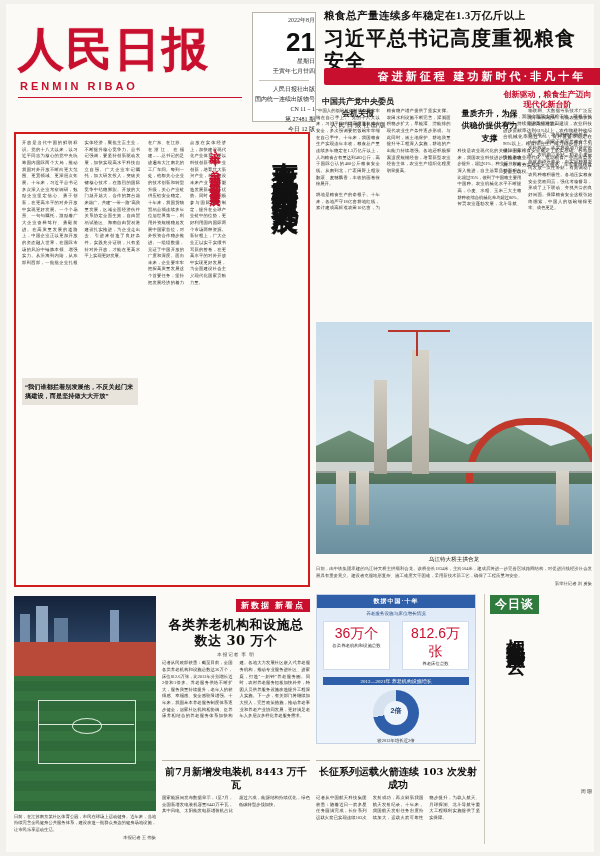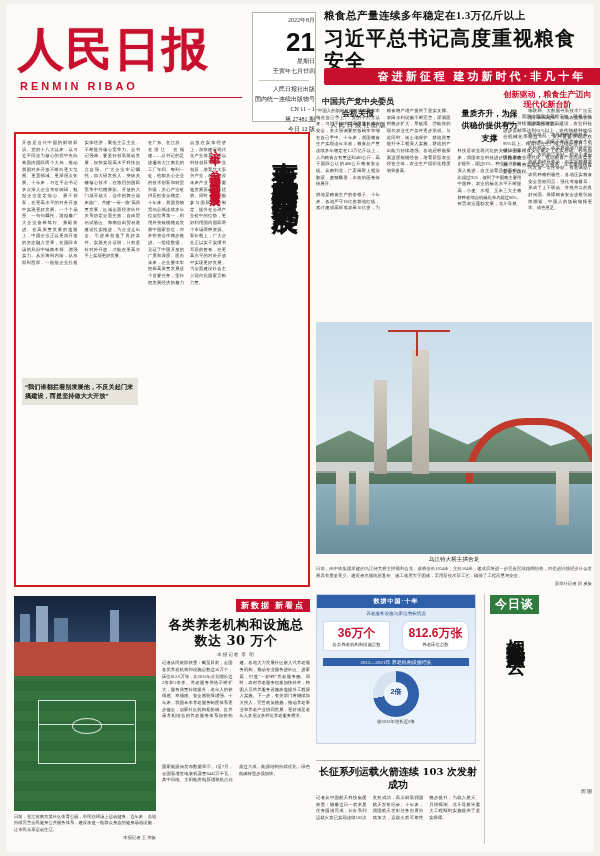--- a/index.html
+++ b/index.html
@@ -362,22 +362,22 @@
   }
   .ig-card {
     background: #fff;
     border: 1px solid #cfdcec;
     margin: 4px 6px;
     padding: 3px;
     text-align: center;
   }
   .ig-num {
     font-family: "Liberation Sans", sans-serif;
-    font-size: 12px;
-    font-weight: bold;
+    font-size: 14px;
+    font-weight: normal;
     color: #c8102e;
   }
   .ig-lab { font-size: 4.4px; color: #333; }
   .ig-band {
     background: #2f5fa8;
     color: #fff;
     font-size: 5px;
     text-align: center;
     padding: 1px 0;
     margin: 3px 6px 0 6px;
@@ -597,40 +597,41 @@
     </div>
 
     <div class="infographic">
       <div class="ig-title">数据中国·十年</div>
       <div class="ig-sub">养老服务设施与床位增长情况</div>
       <div style="display:flex;">
         <div class="ig-card" style="flex:1;">
           <div class="ig-num">36万个</div>
           <div class="ig-lab">各类养老机构和设施总数</div>
         </div>
-        <div class="ig-card" style="flex:1;border-radius:8px;">
+        <div class="ig-card" style="flex:1;">
           <div class="ig-num">812.6万张</div>
           <div class="ig-lab">养老床位总数</div>
         </div>
       </div>
       <div class="ig-band">2012—2021年 养老机构设施增长</div>
       <div style="position:relative;">
         <div class="ig-donut"></div>
         <div class="ig-donut-lab">2倍</div>
       </div>
       <div class="ig-lab" style="text-align:center;margin-top:2px;">较2012年增长近2倍</div>
     </div>
 
     <div class="today">
       <span class="today-tag">今日谈</span>
       <div class="today-hl">把红色基因传承下去</div>
       <div class="today-by">周 珊</div>
     </div>
 
     <div class="bot-left">
+      <div class="bot-hl">前7月新增发电装机 8443 万千瓦</div>
       <div class="bot-body">国家能源局发布数据显示，1至7月，全国新增发电装机容量8443万千瓦，其中风电、太阳能发电新增装机占比超过六成，能源结构持续优化，绿色低碳转型步伐加快。</div>
     </div>
     <div class="bot-right">
       <div class="bot-hl">长征系列运载火箭连续 103 次发射成功</div>
       <div class="bot-body bot-body3">记者从中国航天科技集团获悉：随着近日一箭多星任务圆满完成，长征系列运载火箭已实现连续103次发射成功，再次刷新我国航天发射纪录。十年来，我国航天发射任务密度持续加大，运载火箭可靠性稳步提升，为载人航天、月球探测、北斗导航等重大工程顺利实施提供了坚实保障。</div>
     </div>
 
   </div>
 </div>
 

